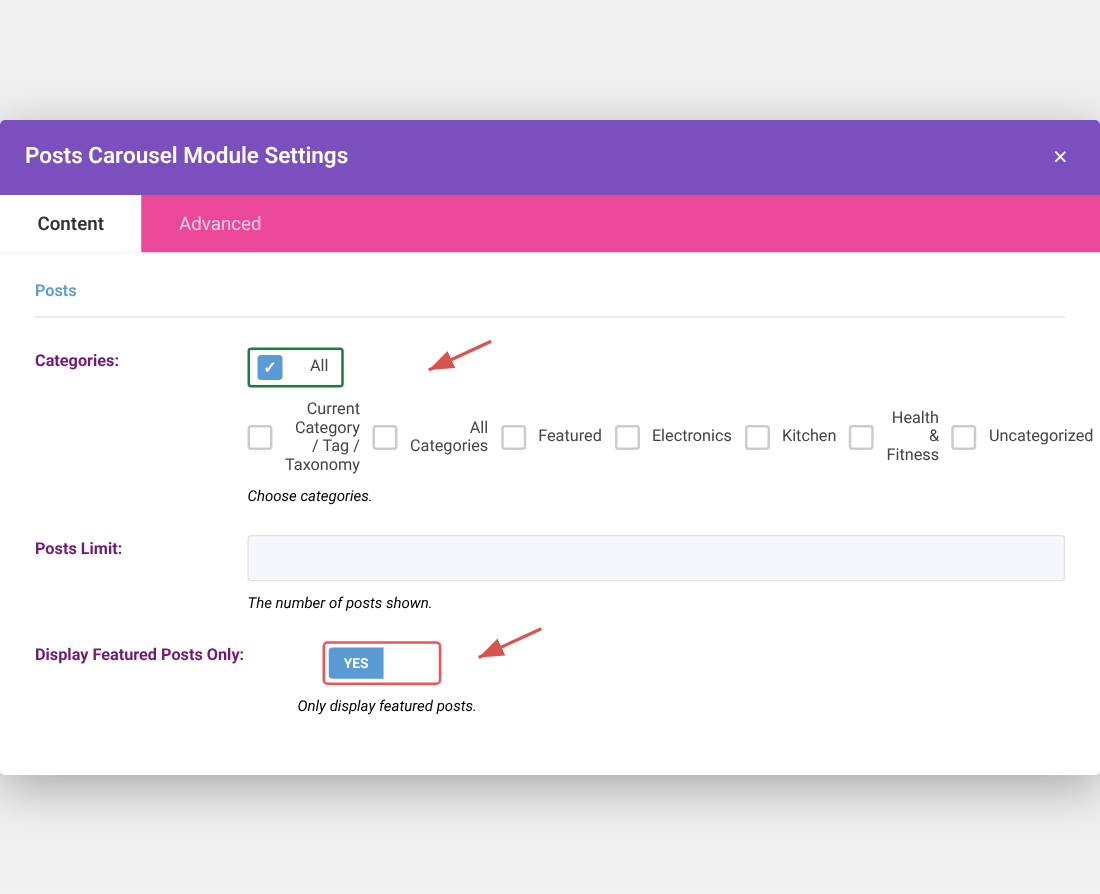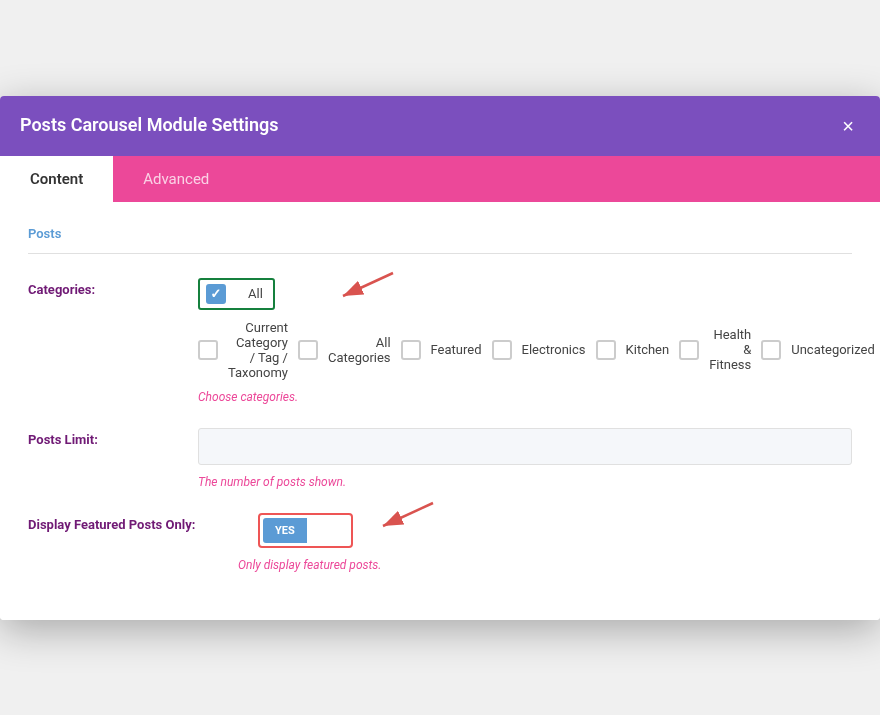--- a/index.html
+++ b/index.html
@@ -132,21 +132,21 @@
       font-weight: bold;
     }
 
     .category-label {
       font-size: 13px;
       color: #444;
     }
 
     .helper-text {
       font-size: 12px;
-      color: #ec4899;
+      color: #000000;
       font-style: italic;
       margin-top: 10px;
     }
 
     .text-input {
       width: 100%;
       padding: 10px 12px;
       border: 1px solid #e0e0e0;
       border-radius: 3px;
       background: #f5f7fa;

